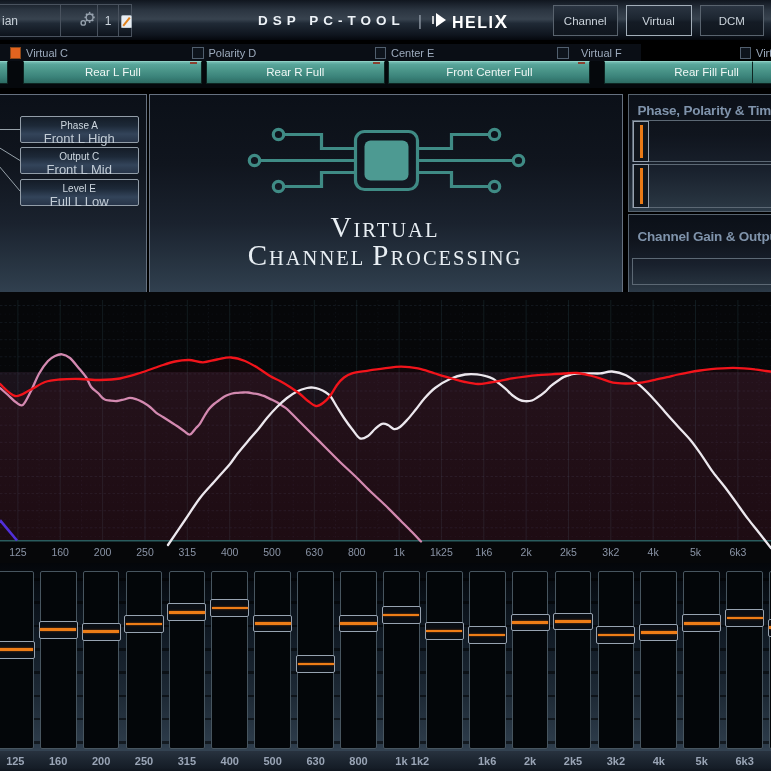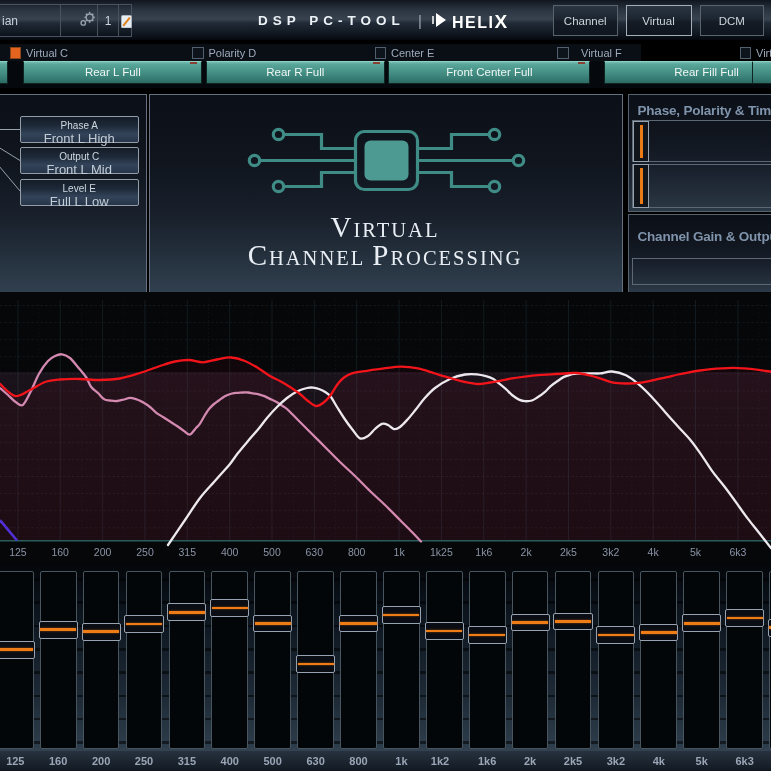--- a/index.html
+++ b/index.html
@@ -376,21 +376,21 @@
         <div class="eql" style="left:-5.7px">125</div>
         <div class="eql" style="left:37.2px">160</div>
         <div class="eql" style="left:80.1px">200</div>
         <div class="eql" style="left:123.0px">250</div>
         <div class="eql" style="left:165.9px">315</div>
         <div class="eql" style="left:208.8px">400</div>
         <div class="eql" style="left:251.7px">500</div>
         <div class="eql" style="left:294.6px">630</div>
         <div class="eql" style="left:337.5px">800</div>
         <div class="eql" style="left:380.4px">1k</div>
-        <div class="eql" style="left:419px">1k2</div>
+        <div class="eql" style="left:399px">1k2</div>
         <div class="eql" style="left:466.2px">1k6</div>
         <div class="eql" style="left:509.1px">2k</div>
         <div class="eql" style="left:552.0px">2k5</div>
         <div class="eql" style="left:594.9px">3k2</div>
         <div class="eql" style="left:637.8px">4k</div>
         <div class="eql" style="left:680.7px">5k</div>
         <div class="eql" style="left:723.6px">6k3</div>
       </div>
 </div>
 <div id="vt1">V<span class="scap">IRTUAL</span></div>

